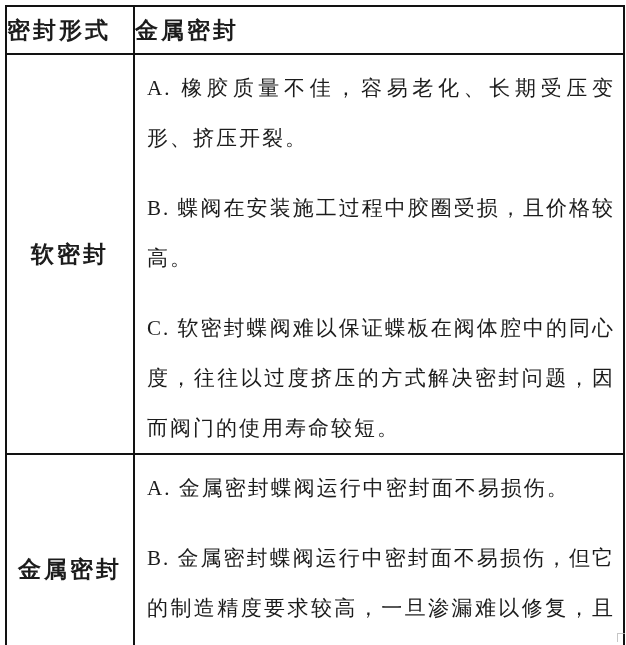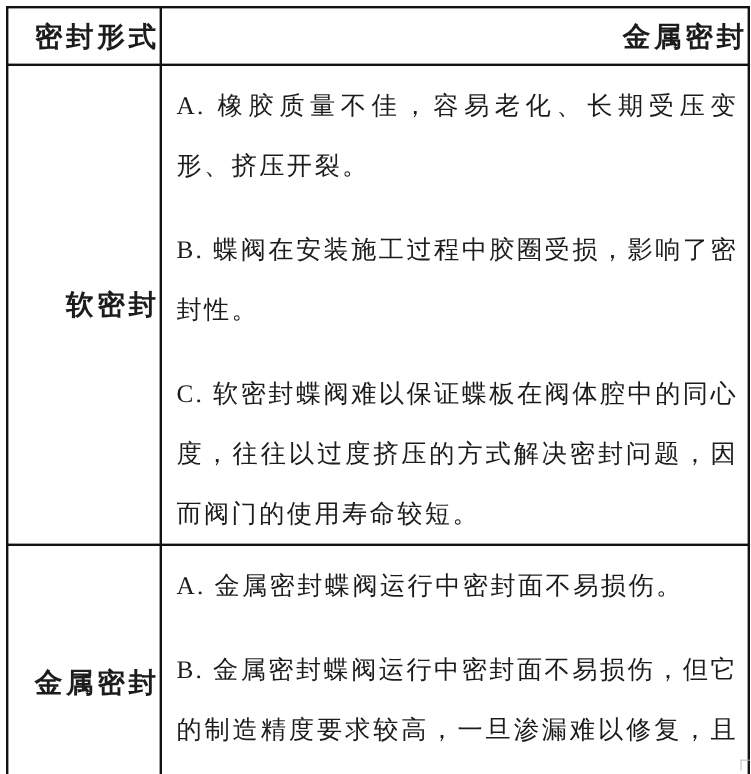--- a/index.html
+++ b/index.html
@@ -26,27 +26,27 @@
   .seal-table col.c2 { width: 490px; }
   .seal-table th, .seal-table td {
     border: 2px solid #121212;
     vertical-align: middle;
     background: #ffffff;
   }
   .seal-table th {
     height: 48px;
     font-size: 23px;
     font-weight: bold;
-    text-align: right;
+    text-align: left;
     letter-spacing: 3px;
   }
   td.seal-cell {
     font-size: 23px;
     font-weight: bold;
-    text-align: right;
+    text-align: center;
     letter-spacing: 3px;
   }
   td.problems-cell {
     padding: 8px 8px 0 12px;
     vertical-align: top;
   }
   td.problems-cell.row1 { height: 400px; }
   td.problems-cell.row2 { height: 179px; }
   td.problems-cell p {
     font-size: 21px;
@@ -78,21 +78,21 @@
     </colgroup>
     <tbody>
         <tr>
       <th>密封形式</th>
       <th>金属密封</th>
     </tr>
     <tr>
       <td class="seal-cell">软密封</td>
       <td class="problems-cell row1">
         <p>A. 橡胶质量不佳，容易老化、长期受压变形、挤压开裂。</p>
-        <p>B. 蝶阀在安装施工过程中胶圈受损，影响了密封性。</p>
+        <p>B. 蝶阀在安装施工过程中胶圈受损，且价格较高。</p>
         <p>C. 软密封蝶阀难以保证蝶板在阀体腔中的同心度，往往以过度挤压的方式解决密封问题，因而阀门的使用寿命较短。</p>
       </td>
     </tr>
     <tr>
       <td class="seal-cell">金属密封</td>
       <td class="problems-cell row2">
         <p>A. 金属密封蝶阀运行中密封面不易损伤。</p>
         <p>B. 金属密封蝶阀运行中密封面不易损伤，但它的制造精度要求较高，一旦渗漏难以修复，且价格较高。</p>
       </td>
     </tr>

